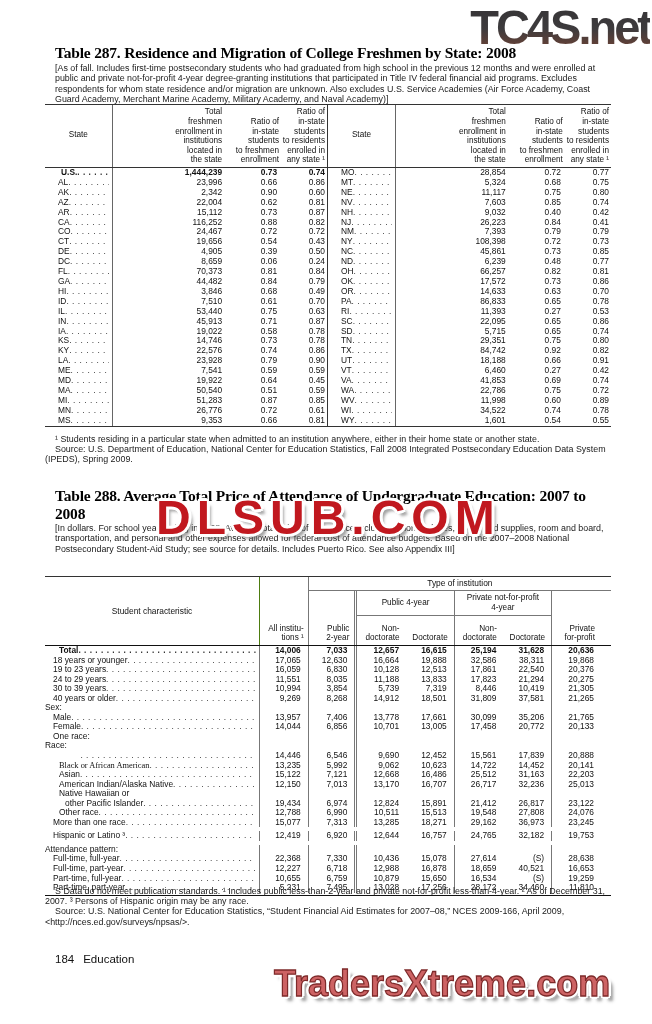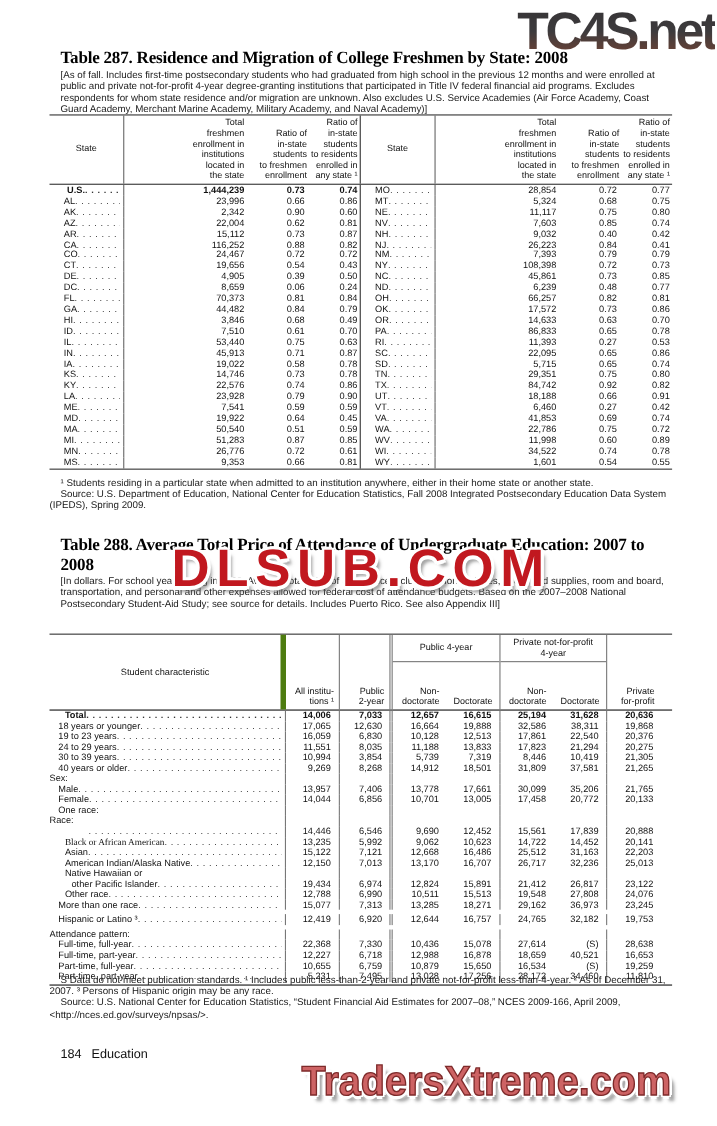--- a/index.html
+++ b/index.html
@@ -47,21 +47,21 @@
   .t287 .r2{width:17%;text-align:right;padding-right:2px;}
   .t287-head .hstate{width:24%;border-right:1px solid #666;}
   .t287-head .henr{width:42%;padding-right:9px;}
   .t287-head .hr1{width:17%;}
   .t287-head .hr2{width:17%;padding-right:2px;}
   .lead{flex:1;overflow:hidden;white-space:nowrap;color:#333;}
   .lead::after{content:" . . . . . . . . . . . . . . . . . . . . . . . . . . . . . . . . . . . . . . . . . . . .";letter-spacing:.5px;}
   
   .t288{position:absolute;left:45px;top:576px;width:566px;font-size:8.4px;}
   .t288-head{display:flex;border-top:1px solid #333;border-bottom:1.5px solid #111;height:70px;box-sizing:border-box;}
-  .t288-head .h-stub{width:38%;border-right:5px solid #4d7c0f;display:flex;align-items:center;justify-content:center;box-sizing:border-box;}
+  .t288-head .h-stub{width:38%;border-right:1px solid #4d7c0f;display:flex;align-items:center;justify-content:center;box-sizing:border-box;}
   .t288-head .h-allinst{width:8.6%;border-right:1px solid #777;display:flex;flex-direction:column;justify-content:flex-end;
        text-align:right;padding:0 4px 2px 0;white-space:pre-line;line-height:9.6px;font-size:8.2px;box-sizing:border-box;}
   .t288-head .h-type{width:53.4%;display:flex;flex-direction:column;box-sizing:border-box;}
   .h-type-label{height:13px;line-height:13px;text-align:center;border-bottom:1px solid #777;}
   .h-type-body{display:flex;flex:1;}
   .h-type-body>div{box-sizing:border-box;}
   .h-pub2{width:16.1%;border-right:3px double #777;display:flex;flex-direction:column;justify-content:flex-end;
        text-align:right;padding:0 5px 2px 0;white-space:pre-line;line-height:9.6px;font-size:8.2px;}
   .h-group{width:32.2%;display:flex;flex-direction:column;}
   .h-pub4{border-right:1px solid #777;}
@@ -635,20 +635,21 @@
   <div class="wm wm-dlsub">DLSUB.COM</div>
 
   <div class="t288">
     <div class="t288-head">
       <div class="h-stub">
           <span>Student characteristic</span>
         </div>
       <div class="h-allinst">All institu-
 tions ¹</div>
       <div class="h-type">
+        <div class="h-type-label">Type of institution</div>
         <div class="h-type-body">
           <div class="h-pub2">Public
 2-year</div>
           <div class="h-group h-pub4">
             <div class="h-group-label">Public 4-year</div>
             <div class="h-sub">
               <div>Non-
 doctorate</div>
               <div>Doctorate</div>
             </div>

